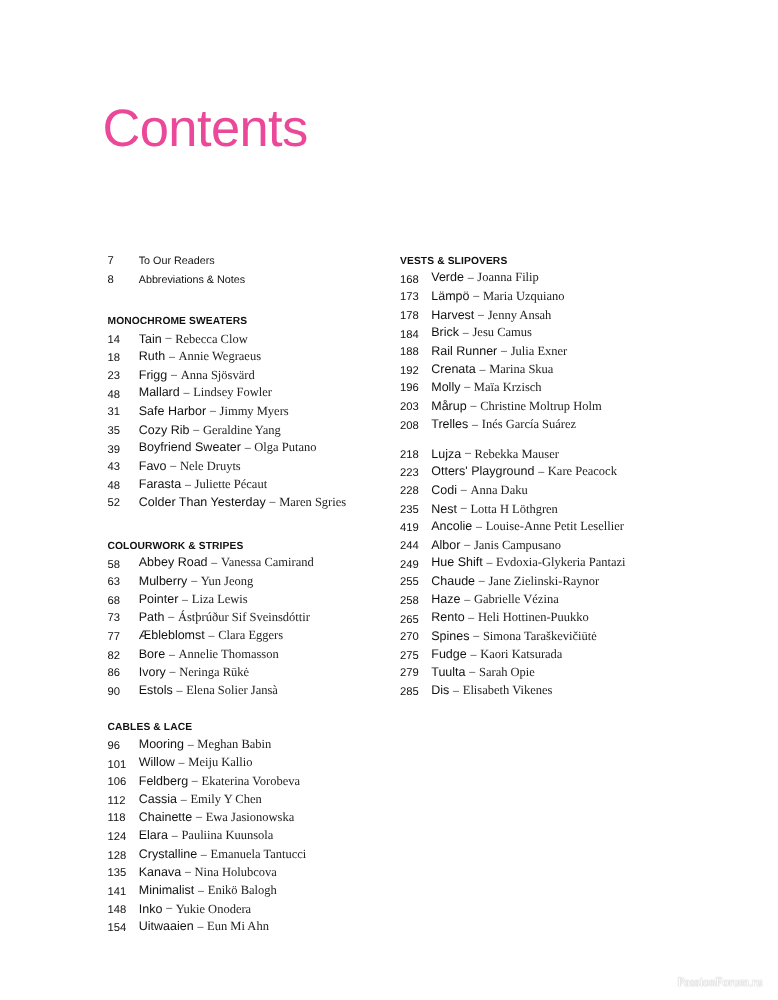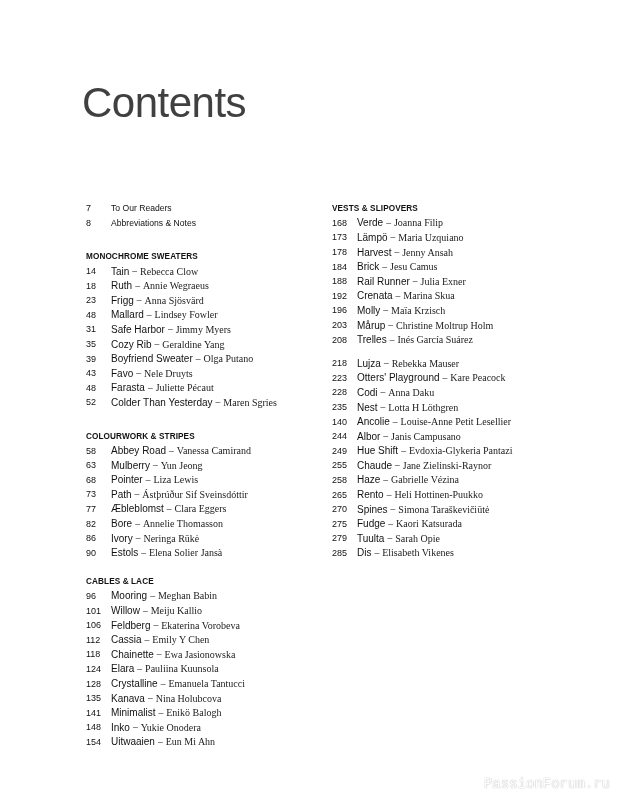--- a/index.html
+++ b/index.html
@@ -1,37 +1,37 @@
 <!DOCTYPE html>
 <html><head>
 <meta charset="utf-8">
 <style>
   html, body { margin: 0; padding: 0; background: #ffffff; }
   body { width: 622px; height: 800px; position: relative; overflow: hidden; color: #111111; }
   .title {
     position: absolute; left: 82px; top: 82px;
     font-family: "Liberation Sans", sans-serif; font-size: 42px; font-weight: 400;
-    letter-spacing: -0.5px; line-height: 1; color: #404040;
+    letter-spacing: -0.5px; line-height: 1; color: #ec4899;
   }
   .col { position: absolute; width: 220px; }
   .col.left { left: 86px; top: 201px; }
-  .col.right { left: 332px; top: 201px; }
+  .col.right { left: 320px; top: 201px; }
   .row { display: flex; height: 14.6px; align-items: center; white-space: nowrap; }
   .pg { width: 25px; font-family: "Liberation Sans", sans-serif; font-size: 9px; color: #111; }
   .pat { font-family: "Liberation Sans", sans-serif; font-size: 10px; color: #111; }
   .dash { font-family: "Liberation Serif", serif; font-size: 9.5px; color: #111; padding: 0 3px; }
   .des { font-family: "Liberation Serif", serif; font-size: 10px; color: #222; }
   .sec { font-family: "Liberation Sans", sans-serif; font-weight: 700; font-size: 8.2px;
          letter-spacing: 0.1px; height: 14.6px; display: flex; align-items: center; margin-top: 8px; }
   .section { margin-top: 19px; }
   .section.first { margin-top: 0; }
   .intro .row .pat { font-size: 8.6px; }
   .watermark {
     position: absolute; right: 12px; bottom: 8px;
-    font-family: Liberation Mono, monospace; font-size: 14px; color: #ffffff;
+    font-family: Liberation Serif, serif; font-size: 10px; color: #ffffff;
     text-shadow: 0 0 1px #bbb, 0 0 1px #bbb;
   }
 </style>
 </head>
 <body>
 
 <div class="title">Contents</div>
 
 <div class="col left">
   <div class="intro">
@@ -306,21 +306,21 @@
         <span class="dash">–</span>
         <span class="des">Anna Daku</span>
       </div>
       <div class="row">
         <span class="pg">235</span>
         <span class="pat">Nest</span>
         <span class="dash">–</span>
         <span class="des">Lotta H Löthgren</span>
       </div>
       <div class="row">
-        <span class="pg">140</span>
+        <span class="pg">419</span>
         <span class="pat">Ancolie</span>
         <span class="dash">–</span>
         <span class="des">Louise-Anne Petit Lesellier</span>
       </div>
       <div class="row">
         <span class="pg">244</span>
         <span class="pat">Albor</span>
         <span class="dash">–</span>
         <span class="des">Janis Campusano</span>
       </div>

